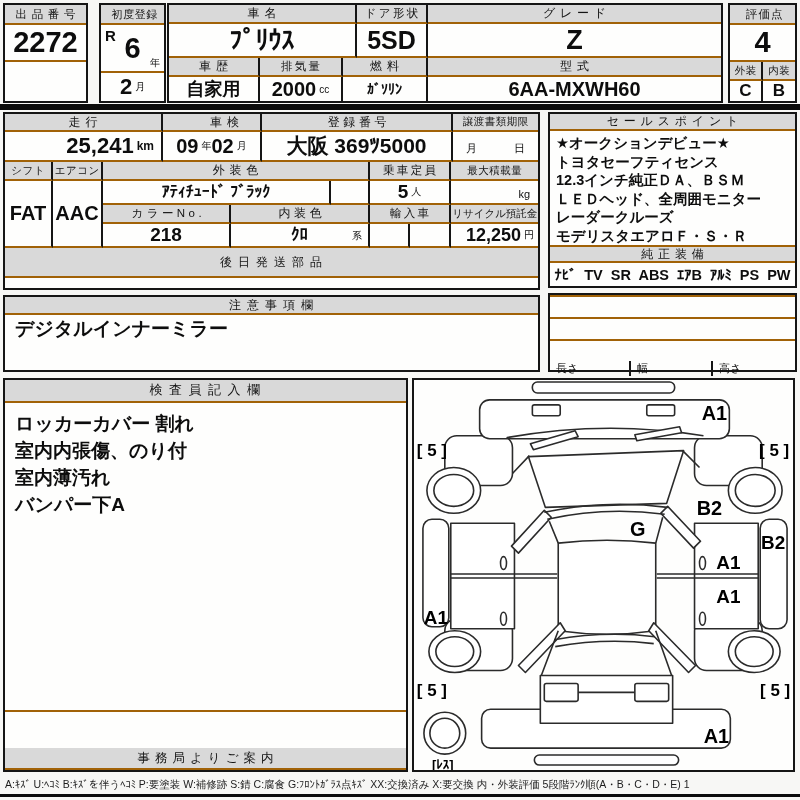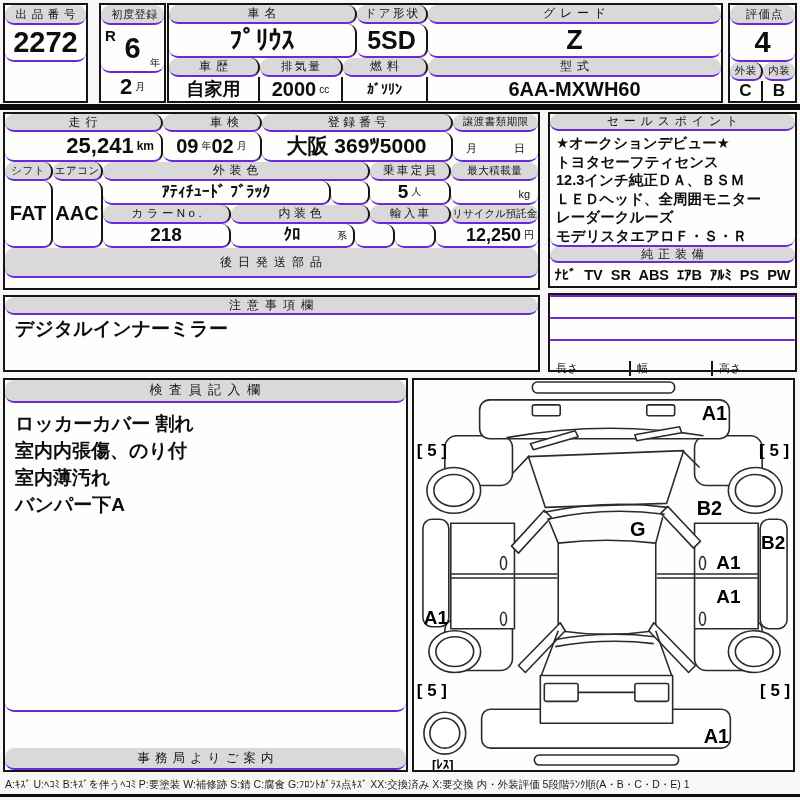--- a/index.html
+++ b/index.html
@@ -8,21 +8,21 @@
     background: #f7f7f5;
     font-family: "Liberation Sans", "DejaVu Sans", sans-serif;
     position: relative;
     color: #0d0d0d;
   }
   .box { position: absolute; border: 2px solid #151515; background: #fefefd; }
   .bar { position: absolute; background: #0c0c0c; }
   .row { display: flex; }
   .col { display: flex; flex-direction: column; }
   .br { border-right: 2px solid #151515; }
-  .bb { border-bottom: 2px solid #6d28d9; border-radius: 9px; }
+  .bb { border-bottom: 2px solid #a16207; }
   .hdr {
     background: #d9d9d9;
     display: flex; align-items: center; justify-content: center;
     font-size: 12px; letter-spacing: .4em; text-indent: .4em;
     white-space: nowrap; color: #141414; overflow: hidden;
   }
   .hdr.sm  { font-size: 10.5px; letter-spacing: .05em; text-indent: .05em; }
   .hdr.md  { font-size: 11.5px; letter-spacing: .2em; text-indent: .2em; }
   .val {
     display: flex; align-items: center; justify-content: center;
@@ -155,21 +155,21 @@
         <div class="bb" style="flex:1; display:flex; align-items:flex-end; justify-content:flex-end; padding:0 8px 3px; font-size:11px;">kg</div>
       </div>
       <div class="row" style="height:19px;">
         <div class="hdr br bb" style="width:128px; font-size:11.5px; letter-spacing:.3em;">カラーNo.</div>
         <div class="hdr br bb" style="width:139px; letter-spacing:.3em;">内装色</div>
         <div class="hdr br bb md" style="width:81px;">輸入車</div>
         <div class="hdr bb sm" style="flex:1; letter-spacing:0;">リサイクル預託金</div>
       </div>
       <div class="row" style="flex:1;">
         <div class="val br bb" style="width:128px; font-size:19px;">218</div>
-        <div class="val br bb" style="width:124px; font-size:17px; position:relative;">
+        <div class="val br bb" style="width:139px; font-size:17px; position:relative;">
           <span>ｸﾛ</span>
           <span style="position:absolute; right:6px; bottom:3px; font-size:10px; font-weight:normal;">系</span>
         </div>
         <div class="br bb" style="width:40px;"></div>
         <div class="br bb" style="width:41px;"></div>
         <div class="val bb right" style="flex:1; font-size:18px; padding-right:4px;">
           <span>12,250</span>
           <span class="unit" style="font-weight:normal;">円</span>
         </div>
       </div>

